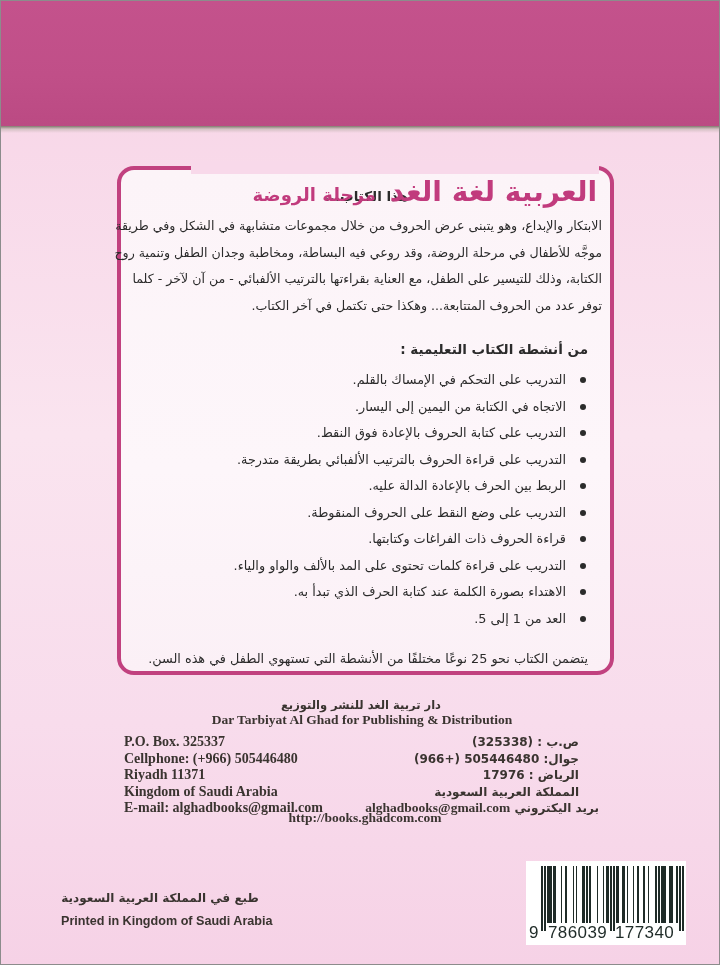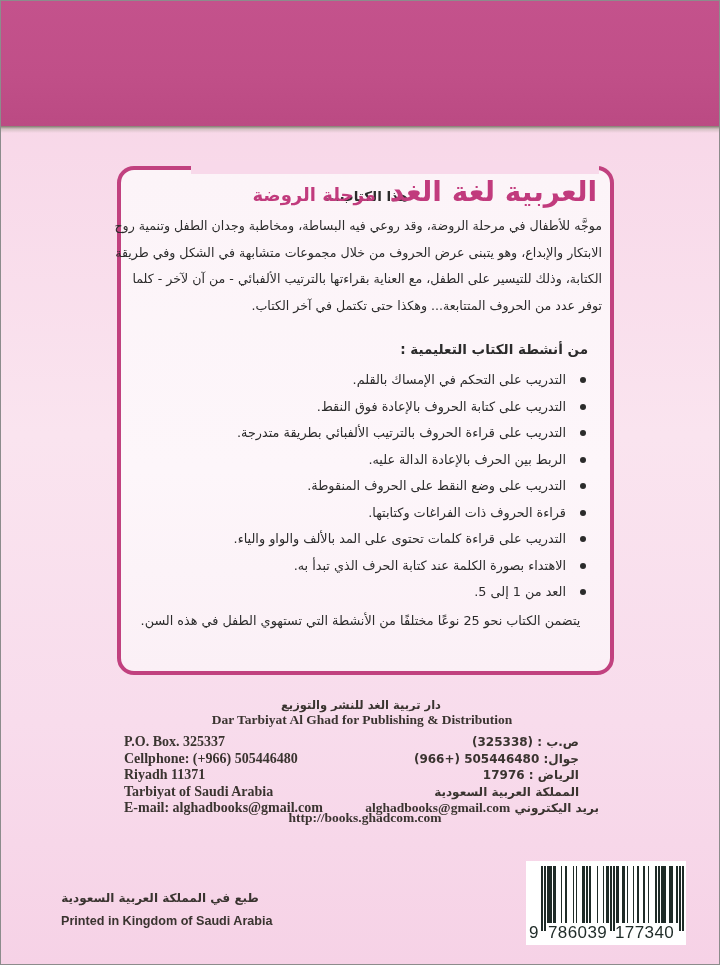--- a/index.html
+++ b/index.html
@@ -57,22 +57,22 @@
   .act-list { margin: 8px 0 0 0; padding: 0; list-style: none; }
   .act-item {
     height: 26.5px; line-height: 26.5px; font-size: 12.8px; white-space: nowrap;
     display: flex; flex-direction: row; align-items: center; padding-right: 16px;
   }
   .bullet {
     width: 6px; height: 6px; border-radius: 50%; background: #2b2b2b;
     margin-left: 14px; flex: 0 0 6px;
   }
   .act-summary {
-    margin-top: 2px; height: 26px; line-height: 26px; font-size: 12.8px;
-    white-space: nowrap; text-align: center; padding-right: 14px;
+    margin-top: 14px; height: 26px; line-height: 26px; font-size: 12.8px;
+    white-space: nowrap; text-align: right; padding-right: 14px;
   }
 
   .pub { position: absolute; color: #3a3430; white-space: nowrap; }
   .pub-ar-name { left: 0; width: 720px; top: 697px; text-align: center; font-size: 11.5px; font-weight: bold; direction: rtl; }
   .pub-en-name { left: 0; width: 722px; top: 711px; text-align: center; font-family: "Liberation Serif", serif; font-size: 13.5px; font-weight: bold; }
   .pub-en-col { left: 123px; top: 733px; font-family: Liberation Serif, serif; font-size: 14px; font-weight: bold; }
   .pub-en-col div { height: 16.5px; line-height: 16.5px; }
   .pub-ar-col { right: 120px; top: 733px; direction: rtl; text-align: right; font-size: 12px; font-weight: bold; }
   .pub-ar-col div { height: 16.5px; line-height: 16.5px; }
   .pub-ar-col .indent { padding-right: 20px; }
@@ -100,33 +100,37 @@
 <body>
 
 <div class="page">
   <div class="top-band"></div>
   <div class="band-shadow"></div>
 
   <div class="content-box">
     <div class="box-inner">
       <div class="about-heading">هذا الكتاب...</div>
       <div class="para">
+        <div class="para-line">الابتكار والإبداع، وهو يتبنى عرض الحروف من خلال مجموعات متشابهة في الشكل وفي طريقة</div>
         <div class="para-line">موجَّه للأطفال في مرحلة الروضة، وقد روعي فيه البساطة، ومخاطبة وجدان الطفل وتنمية روح</div>
-        <div class="para-line">الابتكار والإبداع، وهو يتبنى عرض الحروف من خلال مجموعات متشابهة في الشكل وفي طريقة</div>
         <div class="para-line">الكتابة، وذلك للتيسير على الطفل، مع العناية بقراءتها بالترتيب الألفبائي - من آن لآخر - كلما</div>
         <div class="para-line last">توفر عدد من الحروف المتتابعة... وهكذا حتى تكتمل في آخر الكتاب.</div>
       </div>
       <div class="act-heading">من أنشطة الكتاب التعليمية :</div>
       <ul class="act-list">
         <li class="act-item">
             <span class="bullet"></span>
             <span>التدريب على التحكم في الإمساك بالقلم.</span>
           </li>
         <li class="act-item">
             <span class="bullet"></span>
+            <span>الاتجاه في الكتابة من اليمين إلى اليسار.</span>
+          </li>
+        <li class="act-item">
+            <span class="bullet"></span>
             <span>التدريب على كتابة الحروف بالإعادة فوق النقط.</span>
           </li>
         <li class="act-item">
             <span class="bullet"></span>
             <span>التدريب على قراءة الحروف بالترتيب الألفبائي بطريقة متدرجة.</span>
           </li>
         <li class="act-item">
             <span class="bullet"></span>
             <span>الربط بين الحرف بالإعادة الدالة عليه.</span>
           </li>
@@ -161,21 +165,21 @@
     <span class="title-sub">مرحلة الروضة</span>
   </div>
 
   <div class="pub pub-ar-name">دار تربية الغد للنشر والتوزيع</div>
   <div class="pub pub-en-name">Dar Tarbiyat Al Ghad for Publishing &amp; Distribution</div>
 
   <div class="pub pub-en-col">
     <div>P.O. Box. 325337</div>
     <div>Cellphone: (+966) 505446480</div>
     <div>Riyadh 11371</div>
-    <div>Tarbiyat of Saudi Arabia</div>
+    <div>Kingdom of Saudi Arabia</div>
     <div>E-mail: alghadbooks@gmail.com</div>
   </div>
 
   <div class="pub pub-ar-col">
     <div class="indent">ص.ب : (325338)</div>
     <div class="indent">جوال: 505446480 (+966)</div>
     <div class="indent">الرياض : 17976</div>
     <div class="indent">المملكة العربية السعودية</div>
     <div><span>بريد اليكتروني</span> <span class="en">alghadbooks@gmail.com</span></div>
   </div>

